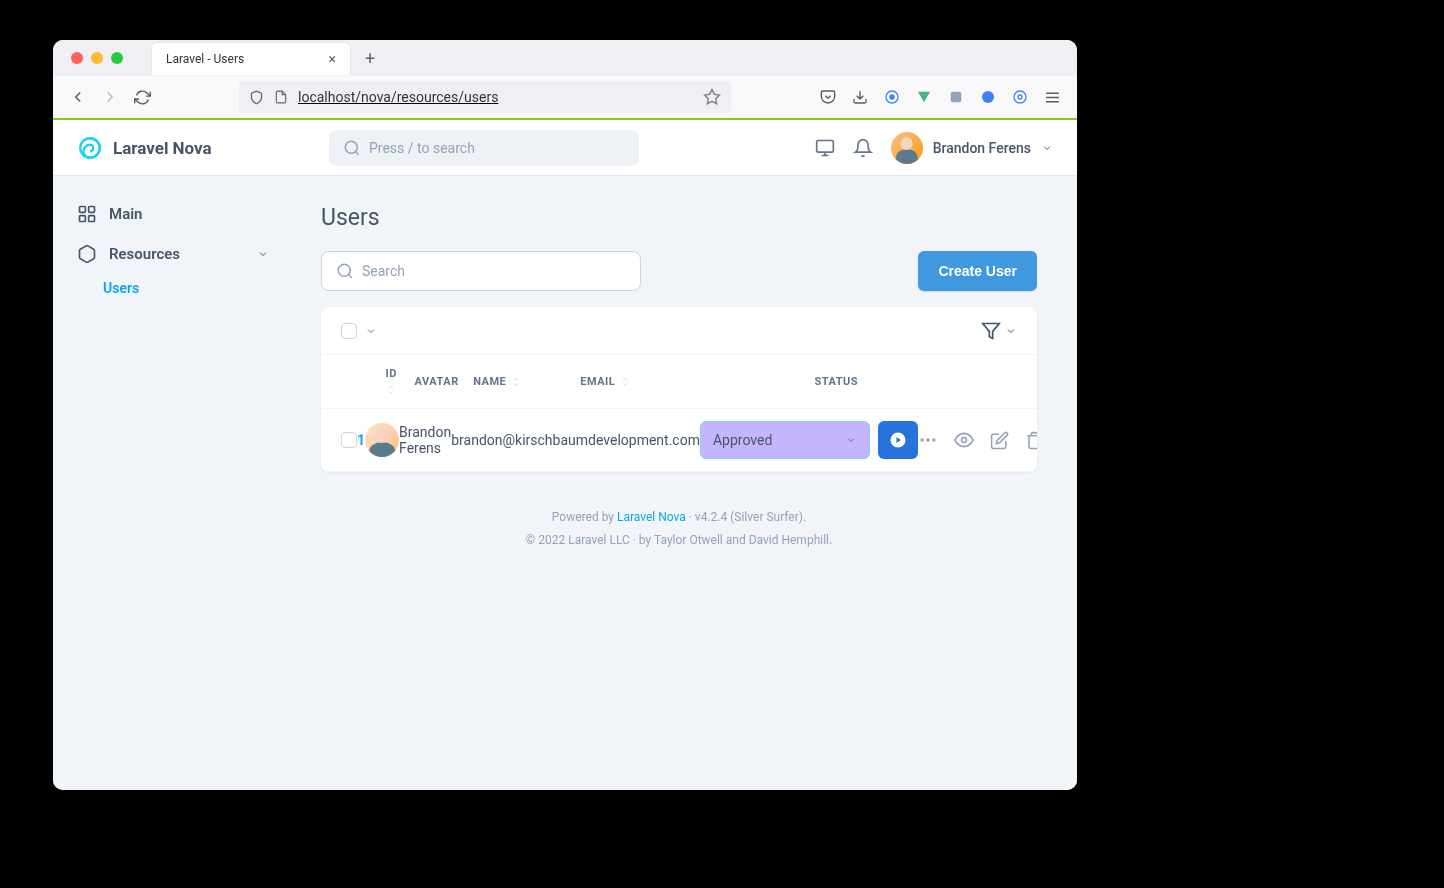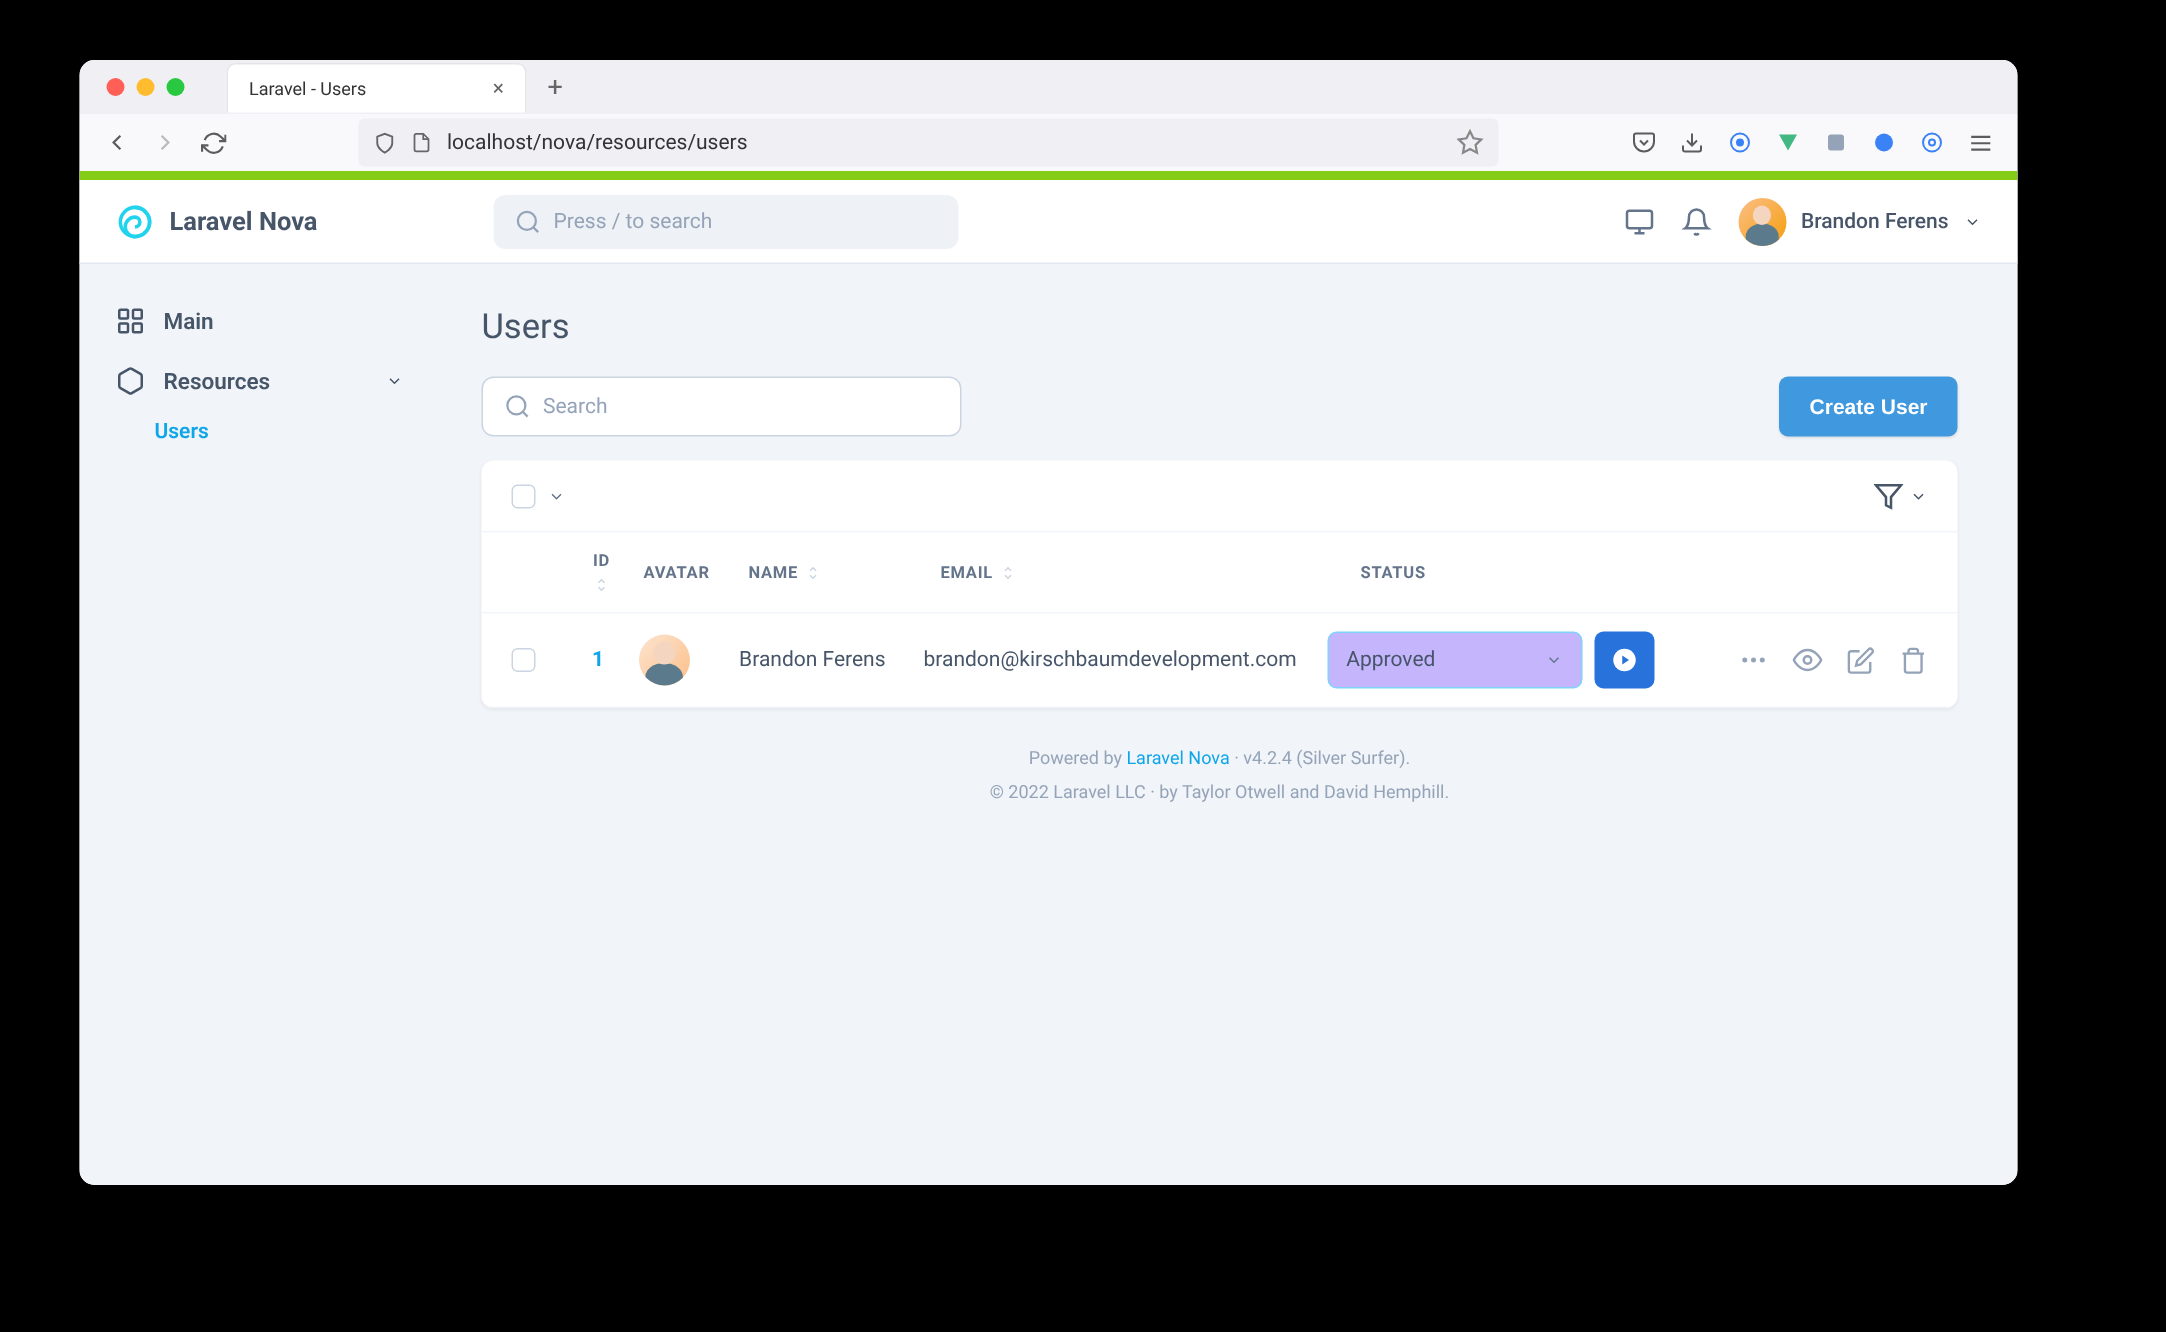--- a/index.html
+++ b/index.html
@@ -7,21 +7,21 @@
   font-family: -apple-system, BlinkMacSystemFont, "Segoe UI", Roboto, sans-serif;
   background: #000;
   width: 1444px;
   height: 888px;
   overflow: hidden;
 }
 .browser-window {
   position: absolute;
   left: 53px;
   top: 40px;
-  width: 1292px;
+  width: 1024px;
   height: 750px;
   background: #fff;
   border-radius: 10px;
   overflow: hidden;
   box-shadow: 0 10px 40px rgba(0,0,0,.5);
 }
 .tab-bar {
   height: 36px;
   background: #f0f0f4;
   display: flex;
@@ -47,25 +47,26 @@
   margin-bottom: -1px;
   border: 1px solid #e5e5e5;
   border-bottom: none;
   justify-content: space-between;
 }
 .tab-close { font-size: 14px; color: #666; cursor: pointer; }
 .new-tab { color: #666; font-size: 18px; cursor: pointer; padding: 0 6px; }
 .url-bar {
   height: 44px;
   background: #f9f9fb;
-  border-bottom: 6px solid #84cc16;
+  border-bottom: 2px solid #84cc16;
   display: flex;
   align-items: center;
   padding: 0 16px;
   gap: 14px;
+  text-decoration: underline;
 }
 .nav-icon { width: 18px; height: 18px; color: #5c5c5c; display: flex; align-items: center; justify-content: center; cursor: pointer; }
 .nav-icon.disabled { color: #bbb; }
 .url-input-box {
   flex: 1;
   display: flex;
   align-items: center;
   gap: 10px;
   padding: 0 10px;
   height: 32px;
@@ -148,21 +149,21 @@
 .avatar-md::before { content:''; position:absolute; left:50%; bottom:-10%; width:75%; height:55%; background:#5b7a8c; border-radius:50% 50% 0 0; transform:translateX(-50%); }
 
 .status-select { width: 170px; height: 38px; border: 1.5px solid #7dd3fc; border-radius: 6px; display: flex; align-items: center; justify-content: space-between; padding: 0 12px; font-size: 14px; color: #475569; background: #c4b5fd; cursor: pointer; }
 .play-btn { width: 40px; height: 38px; background: #2772db; border-radius: 6px; display: flex; align-items: center; justify-content: center; color: #fff; cursor: pointer; margin-left: 8px; }
 .row-actions { display: flex; gap: 16px; align-items: center; color: #94a3b8; justify-content: flex-end; }
 .row-actions .act { cursor: pointer; display:flex; }
 
 .pagination { display: flex; justify-content: space-between; padding: 14px 20px; font-size: 13px; color: #94a3b8; }
 .page-info { color: #64748b; font-weight: 600; }
 
-.footer { text-align: center; font-size: 12px; color: #94a3b8; margin-top: 22px; line-height: 1.9; }
+.footer { text-align: center; font-size: 12px; color: #94a3b8; margin-top: 34px; line-height: 1.9; }
 .footer a { color: #0ea5e9; text-decoration: none; }
 
 .chev { width: 12px; height: 12px; }
 .sort-icon { color: #cbd5e1; }
 svg { display: block; }
 </style>
 </head>
 <body>
 
 <div class="browser-window">

